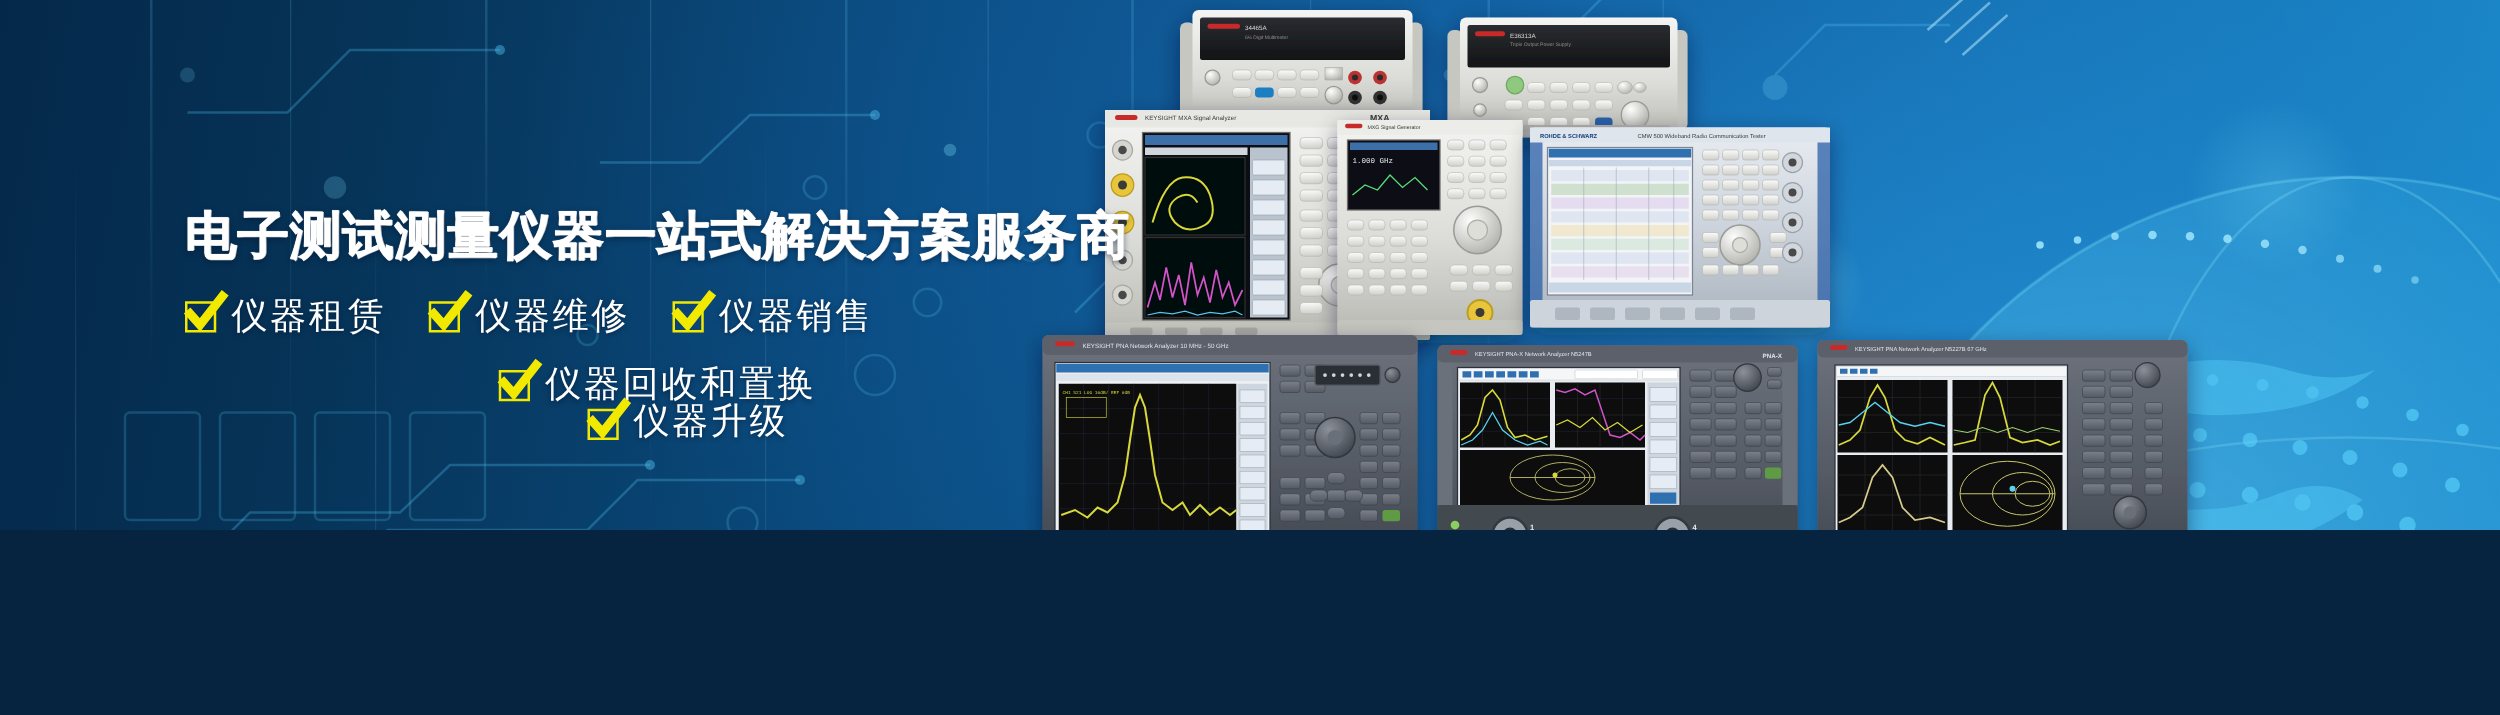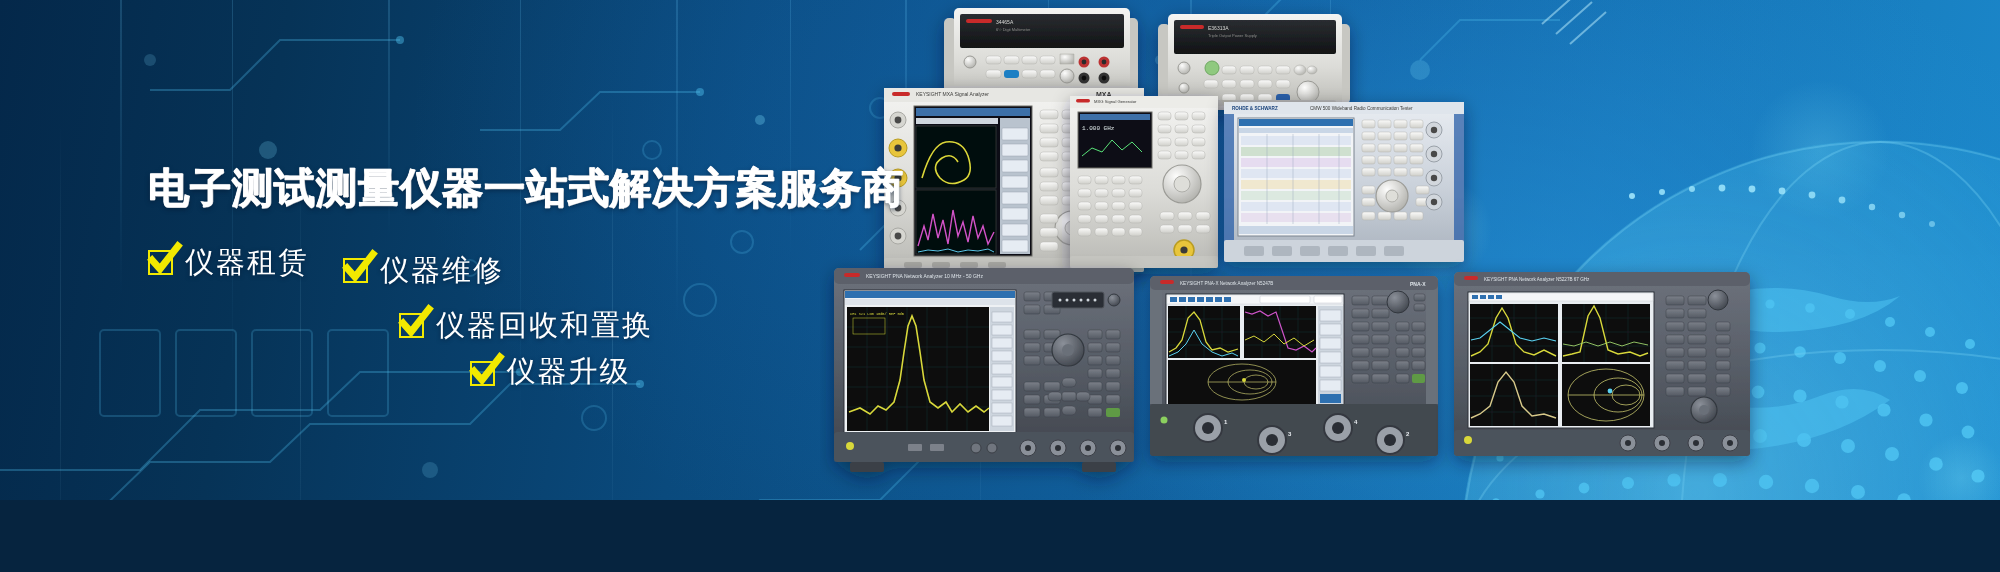--- a/index.html
+++ b/index.html
@@ -1,21 +1,21 @@
 <!DOCTYPE html>
 <html lang="zh"><head>
 <meta charset="utf-8">
 <title>banner</title>
 <style>
   html,body{margin:0;padding:0;background:#06243f;}
   body{font-family:"Liberation Sans","DejaVu Sans",sans-serif;}
 
   .banner{
     position:relative;
-    width:2000px;height:500px;
+    width:2000px;height:424px;
     overflow:hidden;
     background:
       radial-gradient(ellipse 900px 620px at 1560px 300px, rgba(40,150,220,.55) 0%, rgba(40,150,220,0) 62%),
       radial-gradient(ellipse 1100px 700px at 1180px 120px, rgba(24,110,190,.45) 0%, rgba(24,110,190,0) 70%),
       linear-gradient(100deg,#052b4d 0%,#073venture 0%,#063357 14%,#0a4türk 0%,#0a4a7d 36%,#0f5c97 58%,#1574b4 78%,#1a86c9 100%);
   }
   
   .banner{
     background:
       radial-gradient(ellipse 900px 620px at 1560px 300px, rgba(40,150,220,.55) 0%, rgba(40,150,220,0) 62%),
@@ -35,21 +35,21 @@
     color:#ffffff;
     white-space:nowrap;
     line-height:1;
     text-shadow:0 2px 5px rgba(0,20,45,.65), 0 0 1px #fff, 1px 0 0 #fff, 0 1px 0 #fff;
     -webkit-text-stroke:.7px #fff;
   }
   .features{margin-top:30px;}
   .frow{display:flex;align-items:center;white-space:nowrap;font-family:Liberation Serif, serif;}
   .frow + .frow{margin-top:26px;flex-direction:column;}
   .fitem{display:flex;align-items:center;}
-  .fitem + .fitem{margin-left:34px;margin-top:17px;}
+  .fitem + .fitem{margin-left:34px;}
   .fitem.gap-wide + .fitem{margin-left:48px;align-items:flex-end;}
   .chk{
     position:relative;
     width:25px;height:25px;
     border:2px solid #f2e900;
     box-sizing:border-box;
     margin-right:12px;
     flex:0 0 auto;
   }
   .chk svg{position:absolute;left:-5px;top:-9px;width:38px;height:34px;overflow:visible;}
@@ -971,20 +971,28 @@
 
         <div class="fitem">
           <span class="chk">
             <svg viewBox="0 0 38 34" xmlns="http://www.w3.org/2000/svg" aria-hidden="true">
               <path d="M7 17 L15 26 L33 3" fill="none" stroke="#f2e900" stroke-width="7" stroke-linecap="square" stroke-linejoin="miter"></path>
             </svg>
           </span>
           <span class="flabel">仪器维修</span>
         </div>
 
+        <div class="fitem">
+          <span class="chk">
+            <svg viewBox="0 0 38 34" xmlns="http://www.w3.org/2000/svg" aria-hidden="true">
+              <path d="M7 17 L15 26 L33 3" fill="none" stroke="#f2e900" stroke-width="7" stroke-linecap="square" stroke-linejoin="miter"></path>
+            </svg>
+          </span>
+          <span class="flabel">仪器销售</span>
+        </div>
       </div>
 
       <div class="frow">
         <div class="fitem gap-wide">
           <span class="chk">
             <svg viewBox="0 0 38 34" xmlns="http://www.w3.org/2000/svg" aria-hidden="true">
               <path d="M7 17 L15 26 L33 3" fill="none" stroke="#f2e900" stroke-width="7" stroke-linecap="square" stroke-linejoin="miter"></path>
             </svg>
           </span>
           <span class="flabel">仪器回收和置换</span>

